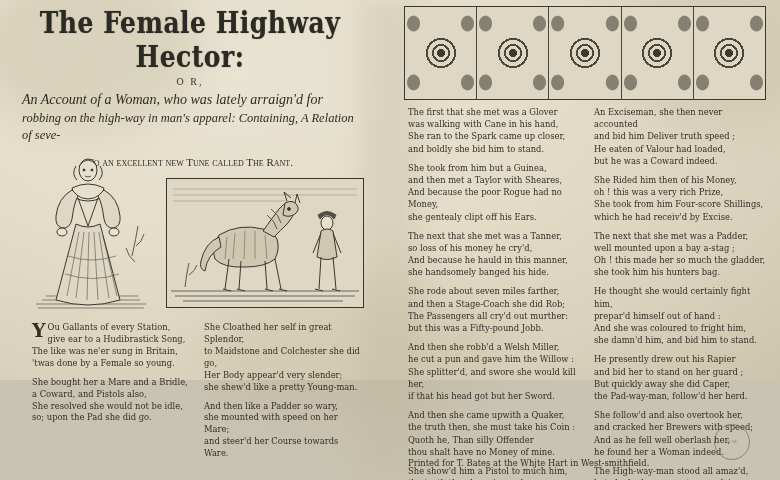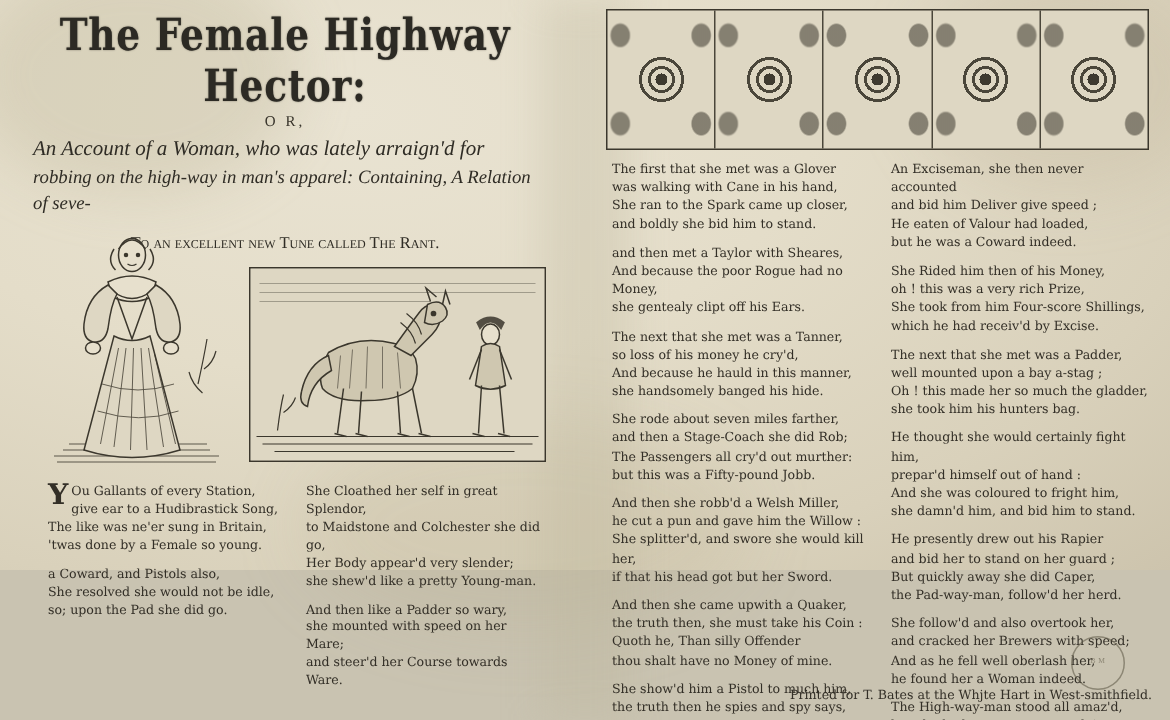--- a/index.html
+++ b/index.html
@@ -89,21 +89,21 @@
       radial-gradient(ellipse at 12% 82%, rgba(60,56,46,.55) 0 6px, transparent 7px),
       radial-gradient(ellipse at 88% 82%, rgba(60,56,46,.55) 0 6px, transparent 7px);
   }
 
   
   #rcols{position:absolute;left:6px;top:100px;width:366px;height:350px;}
   .rcol{position:absolute;top:0;width:172px;font-family:"DejaVu Serif",serif;font-size:8.4px;line-height:1.45;color:#332f27;}
   #rcolA{left:4px;}
   #rcolB{left:190px;}
   #finis{
-    position:absolute;left:4px;top:352px;width:360px;text-align:right;
+    position:absolute;left:4px;top:352px;width:360px;text-align:left;
     font-family:"DejaVu Serif",serif;font-size:8.4px;color:#332f27;
   }
 
   
   #stamp{
     position:absolute;right:22px;bottom:14px;width:34px;height:34px;border-radius:50%;
     border:1px solid rgba(90,84,66,.55);
     color:rgba(90,84,66,.55);font-size:5px;text-align:center;line-height:34px;
     letter-spacing:.3px;
   }
@@ -254,20 +254,21 @@
 
     <div id="lcols">
       <div class="lcol" id="lcolA">
           <div class="stanza">
             <div><span class="dropcap">Y</span>Ou Gallants of every Station,</div>
             <div>give ear to a Hudibrastick Song,</div>
             <div>The like was ne'er sung in Britain,</div>
             <div>'twas done by a Female so young.</div>
           </div>
           <div class="stanza">
+            <div>She bought her a Mare and a Bridle,</div>
             <div>a Coward, and Pistols also,</div>
             <div>She resolved she would not be idle,</div>
             <div>so; upon the Pad she did go.</div>
           </div>
         </div>
       <div class="lcol" id="lcolB">
           <div class="stanza">
             <div>She Cloathed her self in great Splendor,</div>
             <div>to Maidstone and Colchester she did go,</div>
             <div>Her Body appear'd very slender;</div>
@@ -309,20 +310,21 @@
 
     <div id="rcols">
       <div class="rcol" id="rcolA">
           <div class="stanza">
             <div>The first that she met was a Glover</div>
             <div>was walking with Cane in his hand,</div>
             <div>She ran to the Spark came up closer,</div>
             <div>and boldly she bid him to stand.</div>
           </div>
           <div class="stanza">
+            <div>She took from him but a Guinea,</div>
             <div>and then met a Taylor with Sheares,</div>
             <div>And because the poor Rogue had no Money,</div>
             <div>she gentealy clipt off his Ears.</div>
           </div>
           <div class="stanza">
             <div>The next that she met was a Tanner,</div>
             <div>so loss of his money he cry'd,</div>
             <div>And because he hauld in this manner,</div>
             <div>she handsomely banged his hide.</div>
           </div>
@@ -345,21 +347,21 @@
             <div>thou shalt have no Money of mine.</div>
           </div>
           <div class="stanza">
             <div>She show'd him a Pistol to much him,</div>
             <div>the truth then he spies and spy says,</div>
           </div>
         </div>
       <div class="rcol" id="rcolB">
           <div class="stanza">
             <div>An Exciseman, she then never accounted</div>
-            <div>and bid him Deliver give speed ;</div>
+            <div>and bid him Deliver truth speed ;</div>
             <div>He eaten of Valour had loaded,</div>
             <div>but he was a Coward indeed.</div>
           </div>
           <div class="stanza">
             <div>She Rided him then of his Money,</div>
             <div>oh ! this was a very rich Prize,</div>
             <div>She took from him Four-score Shillings,</div>
             <div>which he had receiv'd by Excise.</div>
           </div>
           <div class="stanza">

